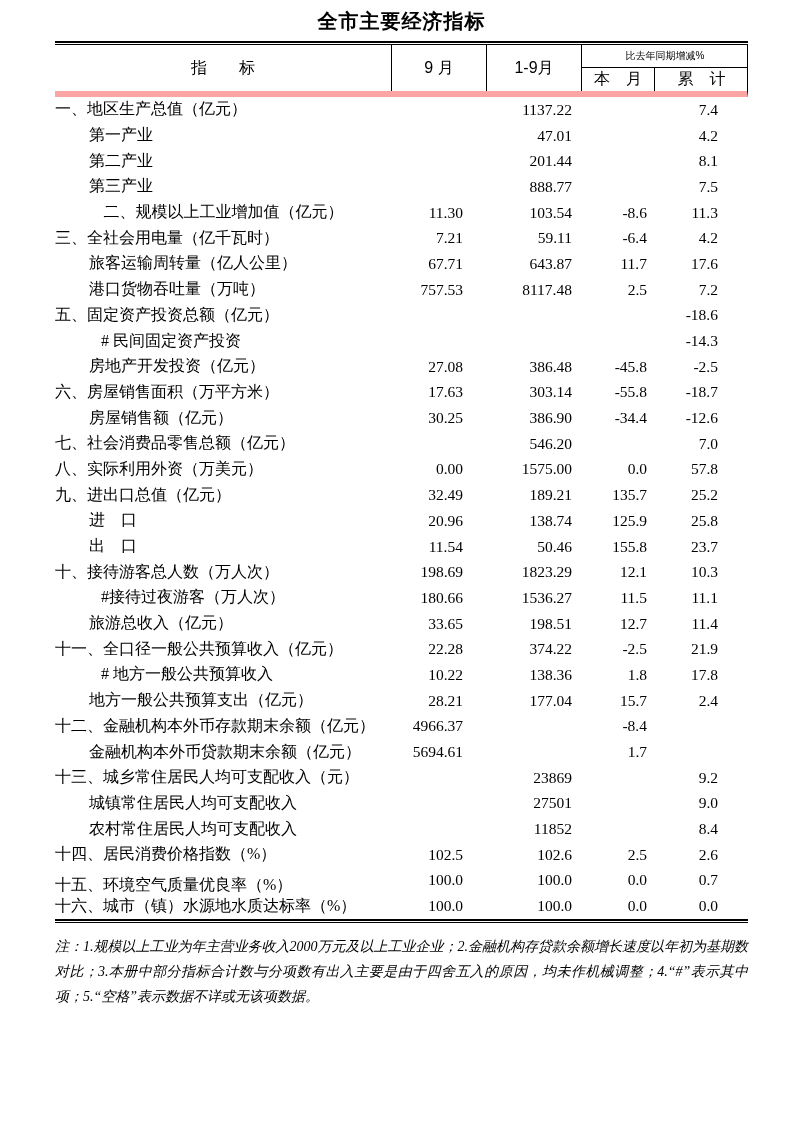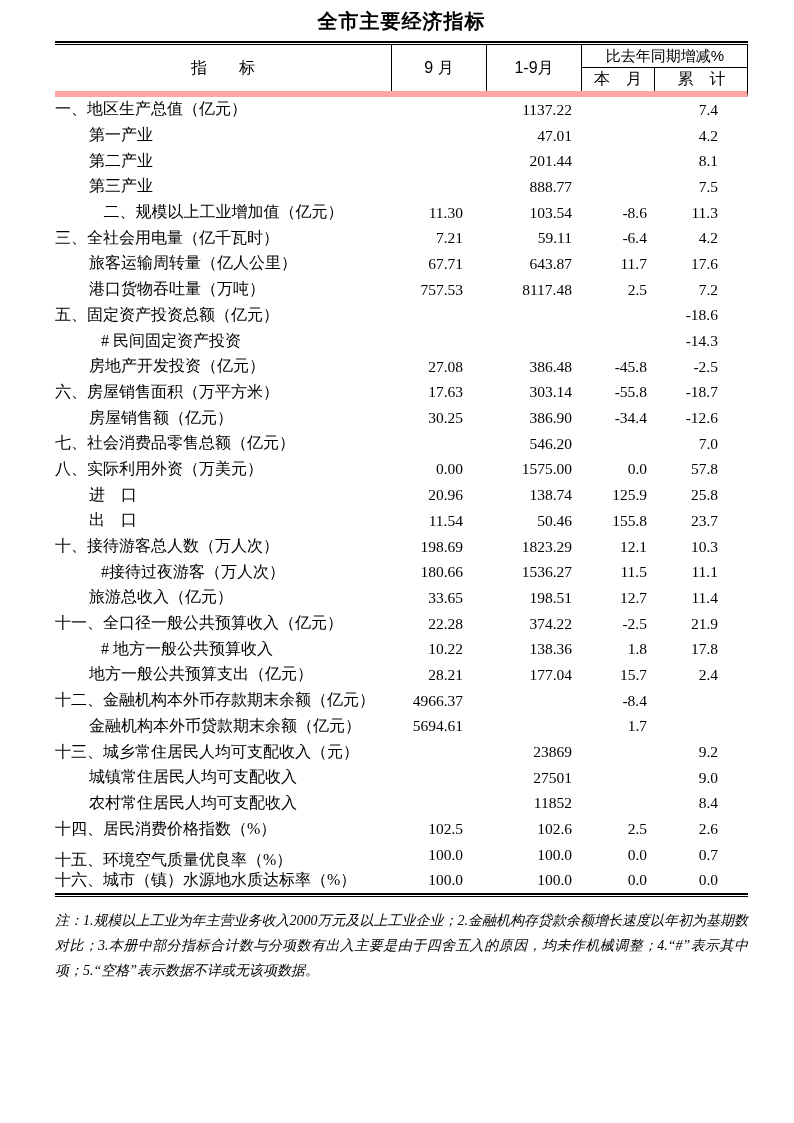--- a/index.html
+++ b/index.html
@@ -29,21 +29,21 @@
     grid-template-rows:23px 23px;
     border-right:1px solid #000;
     border-bottom:6px solid #fca5a5;
     font-family:"Liberation Sans","DejaVu Sans",sans-serif;
     font-size:16px;
   }
   .hc { display:flex; align-items:center; justify-content:center; white-space:nowrap; }
   .h-ind { grid-row:1/3; grid-column:1; border-right:1px solid #000; }
   .h-m9  { grid-row:1/3; grid-column:2; border-right:1px solid #000; }
   .h-m19 { grid-row:1/3; grid-column:3; border-right:1px solid #000; }
-  .h-yoy { grid-row:1;   grid-column:4/6; border-bottom:1px solid #000; font-size:15px; }
+  .h-yoy { grid-row:1;   grid-column:4/6; border-bottom:1px solid #000; font-size:10px; }
   .h-cur { grid-row:2;   grid-column:4; border-right:1px solid #000; }
   .h-cum { grid-row:2;   grid-column:5; }
   
   .tbl-body { width:693px; }
   .t-row { display:flex; height:25.7px; align-items:center; font-size:16px; }
   .c-label { width:337px; white-space:nowrap; overflow:visible; }
   .c-num   { text-align:right; white-space:nowrap; font-size:15.5px; }
   .c-m9  { width:95px; padding-right:24px; }
   .c-m19 { width:95px; padding-right:10px; }
   .c-cur { width:73px; padding-right:8px;  }
@@ -178,20 +178,27 @@
         <div class="c-num c-cum">7.0</div>
       </div>
         <div class="t-row">
         <div class="c-label" style="padding-left: 0px;">八、实际利用外资（万美元）</div>
         <div class="c-num c-m9">0.00</div>
         <div class="c-num c-m19">1575.00</div>
         <div class="c-num c-cur">0.0</div>
         <div class="c-num c-cum">57.8</div>
       </div>
         <div class="t-row">
+        <div class="c-label" style="padding-left: 0px;">九、进出口总值（亿元）</div>
+        <div class="c-num c-m9">32.49</div>
+        <div class="c-num c-m19">189.21</div>
+        <div class="c-num c-cur">135.7</div>
+        <div class="c-num c-cum">25.2</div>
+      </div>
+        <div class="t-row">
         <div class="c-label" style="padding-left: 34px;">进　口</div>
         <div class="c-num c-m9">20.96</div>
         <div class="c-num c-m19">138.74</div>
         <div class="c-num c-cur">125.9</div>
         <div class="c-num c-cum">25.8</div>
       </div>
         <div class="t-row">
         <div class="c-label" style="padding-left: 34px;">出　口</div>
         <div class="c-num c-m9">11.54</div>
         <div class="c-num c-m19">50.46</div>

